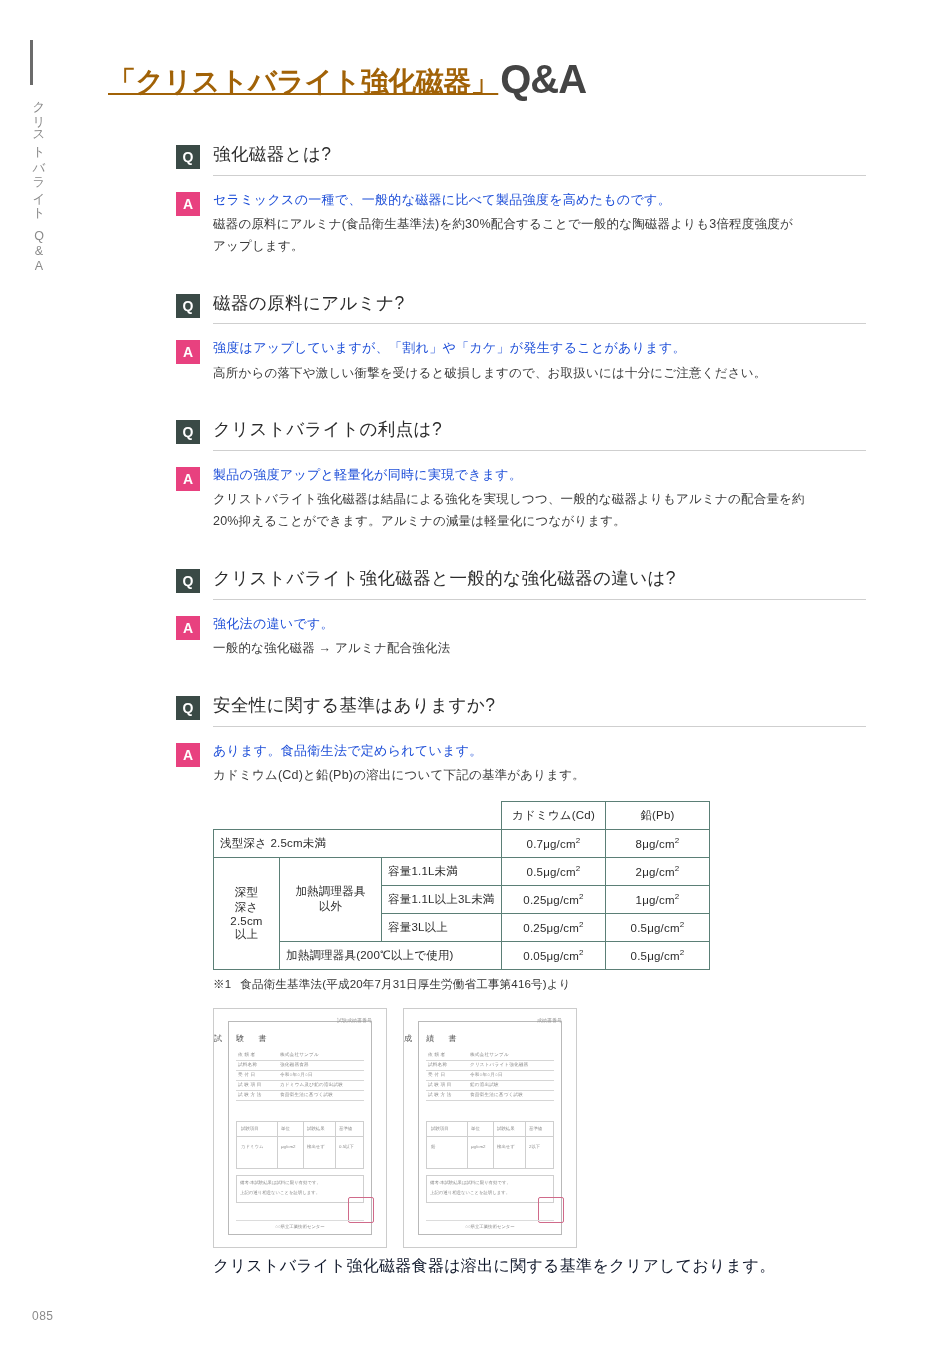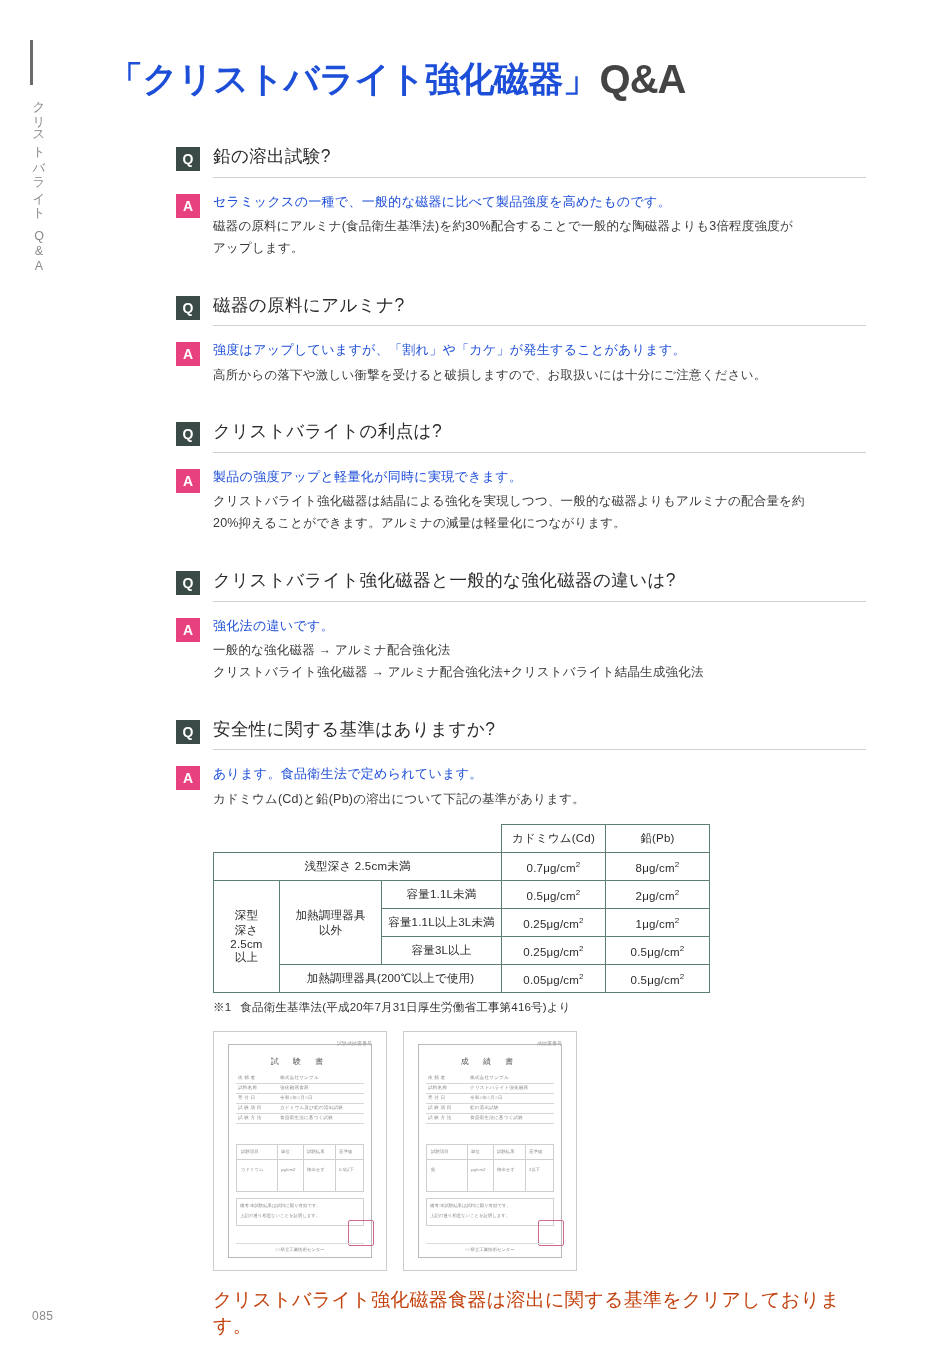--- a/index.html
+++ b/index.html
@@ -62,24 +62,25 @@
     top: 55px;
     width: 760px;
   }
 
   .title-row {
     display: flex;
     align-items: baseline;
     margin-bottom: 42px;
   }
   .title-main {
-    font-size: 35px;
+    font-size: 28px;
     font-weight: bold;
     letter-spacing: -0.5px;
-    color: #1d4ed8;
+    color: #a16207;
+    text-decoration: underline;
   }
   .title-qa {
     font-size: 40px;
     font-weight: bold;
     color: #444;
     letter-spacing: -1px;
     margin-left: 2px;
     position: relative;
     top: 2px;
   }
@@ -154,21 +155,21 @@
   }
   table.std td, table.std th {
     border: 1px solid #5b7f76;
     padding: 4px 6px;
     font-weight: normal;
     text-align: center;
     height: 19px;
     letter-spacing: 0.2px;
   }
   table.std td.left {
-    text-align: center;
+    text-align: left;
   }
   .unit-sup {
     font-size: 8px;
     vertical-align: super;
   }
   .note {
     font-size: 11.5px;
     color: #333;
     margin-top: 7px;
     letter-spacing: 0.2px;
@@ -195,21 +196,21 @@
     top: 12px;
     right: 14px;
     bottom: 12px;
     border: 1px solid #b9b9b9;
   }
   .cert .ctitle {
     position: absolute;
     top: 24px;
     left: 0;
     right: 0;
-    text-align: center;
+    text-align: left;
     font-size: 8px;
     letter-spacing: 6px;
     color: #555;
   }
   .cert .stamp {
     position: absolute;
     right: 12px;
     bottom: 24px;
     width: 24px;
     height: 24px;
@@ -287,23 +288,23 @@
     left: 22px;
     right: 22px;
     bottom: 18px;
     font-size: 4.4px;
     color: #8a8a8a;
     text-align: center;
     border-top: 1px solid #dcdcdc;
     padding-top: 3px;
   }
   .cert-caption {
-    margin-top: 16px;
-    font-size: 19px;
-    color: #c2410c;
+    margin-top: 8px;
+    font-size: 16px;
+    color: #0f172a;
     letter-spacing: 0.3px;
   }
 </style>
 </head>
 <body>
 
 <div class="page">
 
   <div class="side-tab">
     <div class="bar"></div>
@@ -317,21 +318,21 @@
     <div class="title-row">
       <span class="title-main">「クリストバライト強化磁器」</span>
       <span class="title-qa">Q&amp;A</span>
     </div>
 
     <div class="qa-list">
 
       <div class="qa-block">
         <div class="row">
           <div class="badge q">Q</div>
-          <div class="q-text">鉛の溶出試験?</div>
+          <div class="q-text">強化磁器とは?</div>
         </div>
         <div class="row" style="margin-top:14px;">
           <div class="badge a">A</div>
           <div class="a-body">
             <div class="a-lead">セラミックスの一種で、一般的な磁器に比べて製品強度を高めたものです。</div>
             <div class="a-sub">
               <span class="line">磁器の原料にアルミナ(食品衛生基準法)を約30%配合することで一般的な陶磁器よりも3倍程度強度が</span>
               <span class="line">アップします。</span>
             </div>
           </div>
@@ -375,21 +376,20 @@
         <div class="row">
           <div class="badge q">Q</div>
           <div class="q-text">クリストバライト強化磁器と一般的な強化磁器の違いは?</div>
         </div>
         <div class="row" style="margin-top:14px;">
           <div class="badge a">A</div>
           <div class="a-body">
             <div class="a-lead">強化法の違いです。</div>
             <div class="a-sub">
               <span class="line">一般的な強化磁器 → アルミナ配合強化法</span>
-              <span class="line">クリストバライト強化磁器 → アルミナ配合強化法+クリストバライト結晶生成強化法</span>
             </div>
           </div>
         </div>
       </div>
 
       <div class="qa-block">
         <div class="row">
           <div class="badge q">Q</div>
           <div class="q-text">安全性に関する基準はありますか?</div>
         </div>

